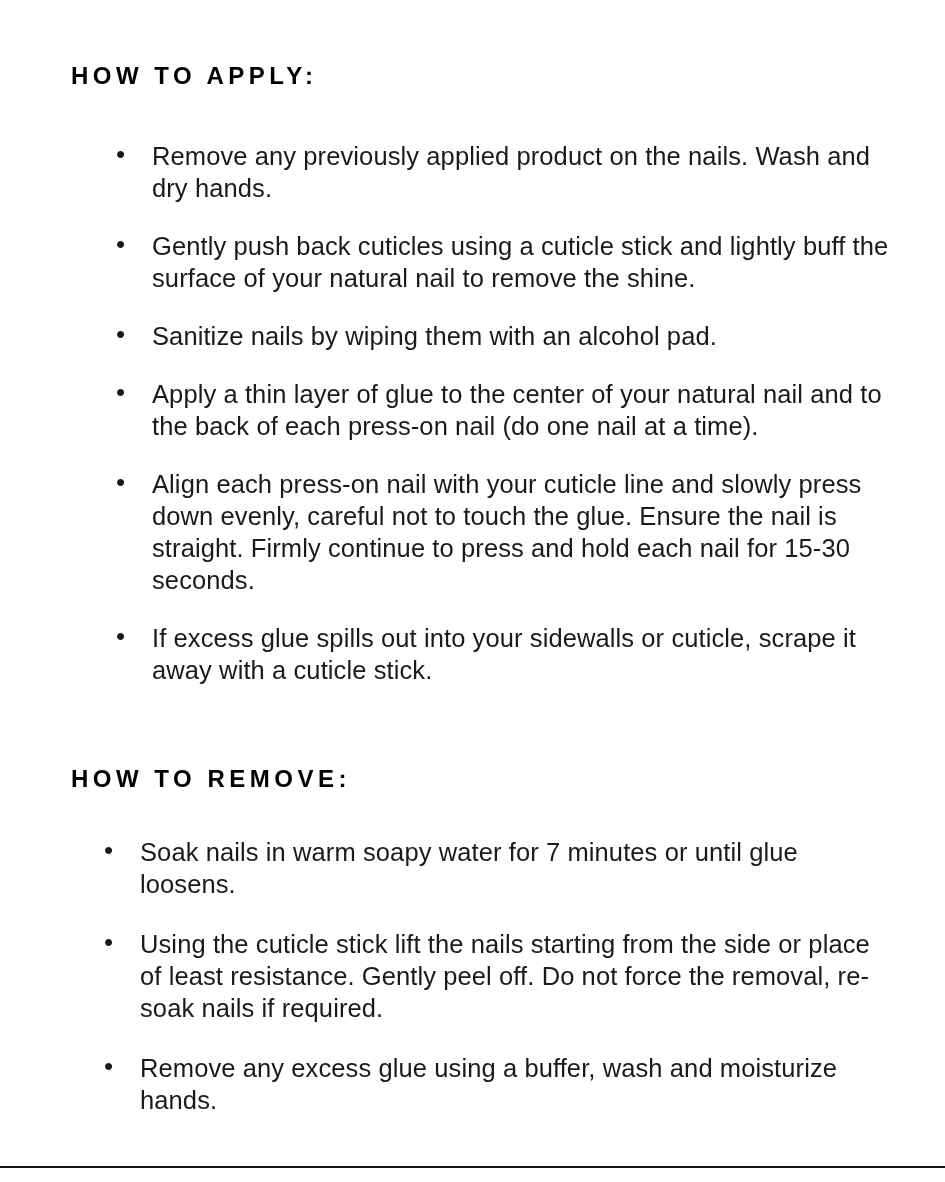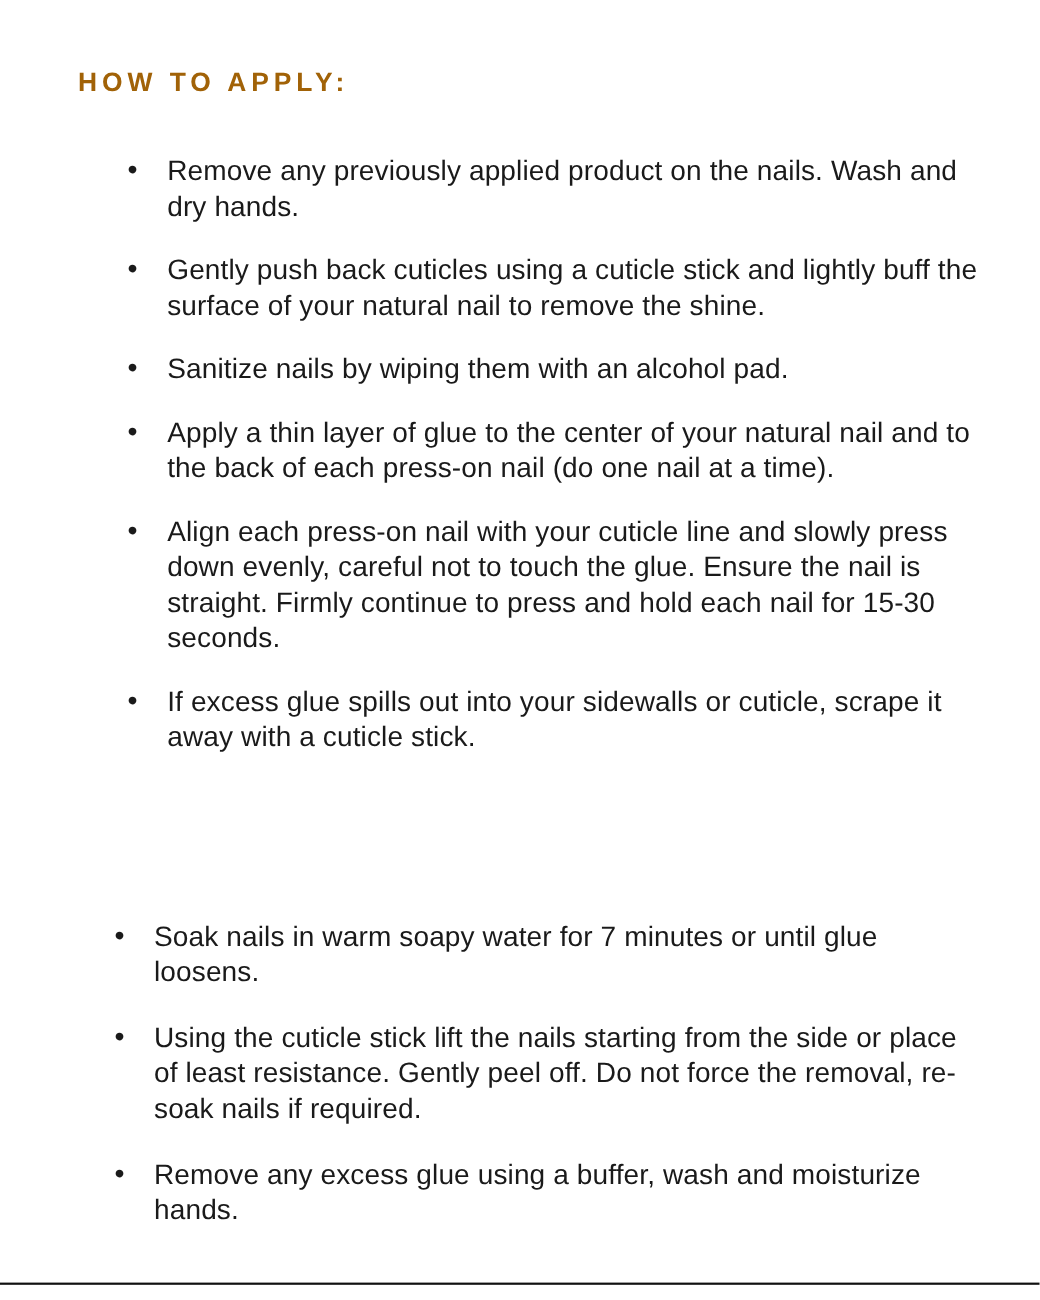--- a/index.html
+++ b/index.html
@@ -20,21 +20,21 @@
     width: 945px;
     height: 1182px;
     box-sizing: border-box;
     padding: 0;
   }
   .section-heading {
     font-family: "Liberation Sans", sans-serif;
     font-weight: bold;
     font-size: 24px;
     letter-spacing: 4.5px;
-    color: #a16207;
+    color: #000000;
     margin: 0;
   }
   .heading-apply {
     position: absolute;
     left: 71px;
     top: 62px;
   }
   .heading-remove {
     position: absolute;
     left: 71px;
@@ -94,20 +94,21 @@
 
   <ul class="steps apply-list">
     <li>Remove any previously applied product on the nails. Wash and dry hands.</li>
     <li>Gently push back cuticles using a cuticle stick and lightly buff the surface of your natural nail to remove the shine.</li>
     <li> Sanitize nails by wiping them with an alcohol pad.</li>
     <li>Apply a thin layer of glue to the center of your natural nail and to the back of each press-on nail (do one nail at a time).</li>
     <li>Align each press-on nail with your cuticle line and slowly press down evenly, careful not to touch the glue. Ensure the nail is straight. Firmly continue to press and hold each nail for 15-30 seconds.</li>
     <li>If excess glue spills out into your sidewalls or cuticle, scrape it away with a cuticle stick.</li>
   </ul>
 
+  <h2 class="section-heading heading-remove">HOW TO REMOVE:</h2>
 
   <ul class="steps remove-list">
     <li>Soak nails in warm soapy water for 7 minutes or until glue loosens.</li>
     <li>Using the cuticle stick lift the nails starting from the side or place of least resistance. Gently peel off. Do not force the removal, re-soak nails if required.</li>
     <li>Remove any excess glue using a buffer, wash and moisturize hands.</li>
   </ul>
 
   <div class="bottom-rule"></div>
 </div>
 

